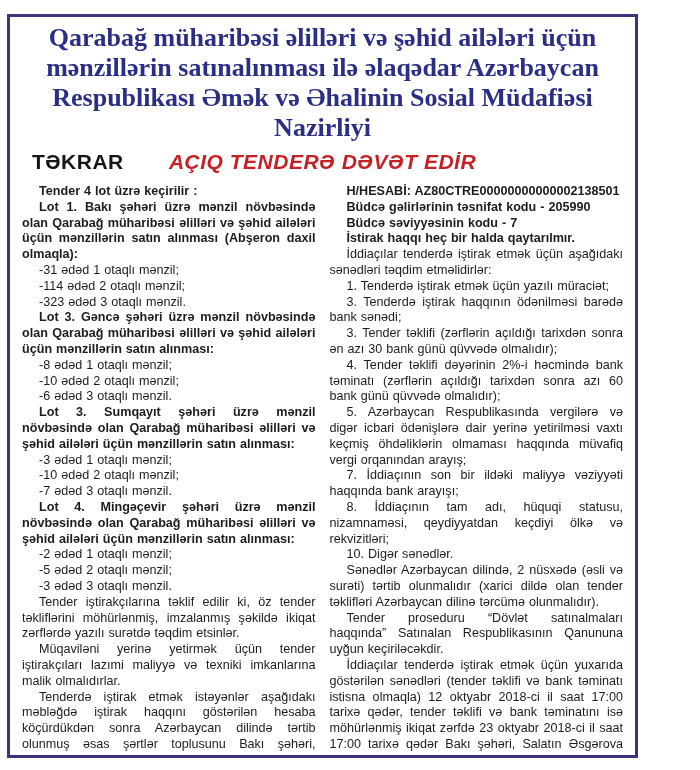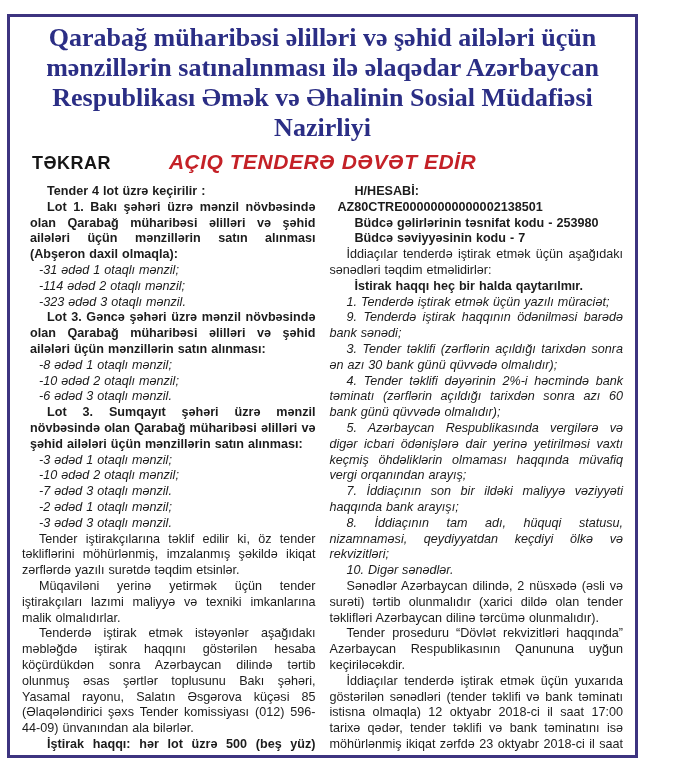--- a/index.html
+++ b/index.html
@@ -38,21 +38,21 @@
   .titlebar {
     position: relative;
     margin: 2px 14px 0 14px;
     text-align: center;
   }
   .tekrar {
     position: absolute;
     left: 8px;
     bottom: 5px;
     font-weight: bold;
-    font-size: 18px;
+    font-size: 21px;
     letter-spacing: 0.5px;
     color: #161616;
   }
   .main-title {
     display: inline-block;
     font-weight: bold;
     font-size: 21px;
     line-height: 34px;
     letter-spacing: 0.5px;
     color: var(--title_red, #c42127);
@@ -69,22 +69,22 @@
     text-align: justify;
   }
   .para {
     margin: 0;
     font-size: 12.6px;
     line-height: 15.8px;
     text-indent: 17px;
     color: var(--text, #1c1c1c);
     word-spacing: 0.5px;
   }
-  .para.bold   { font-weight: bold; margin-left: 8px; }
-  .para.italic { font-style: italic; }
+  .para.bold   { font-weight: bold; }
+  .para.italic { }
 </style>
 </head>
 <body>
 
 <div class="page">
   <div class="frame">
 
     <div class="org-title">Qarabağ müharibəsi əlilləri və şəhid ailələri üçün mənzillərin satınalınması ilə əlaqədar Azərbaycan Respublikası Əmək və Əhalinin Sosial Müdafiəsi Nazirliyi</div>
 
     <div class="titlebar">
@@ -100,45 +100,47 @@
           <p class="para italic">-114 ədəd 2 otaqlı mənzil;</p>
           <p class="para italic">-323 ədəd 3 otaqlı mənzil.</p>
           <p class="para bold">Lot 3. Gəncə şəhəri üzrə mənzil növbəsində olan Qarabağ müharibəsi əlilləri və şəhid ailələri üçün mənzillərin satın alınması:</p>
           <p class="para italic">-8 ədəd 1 otaqlı mənzil;</p>
           <p class="para italic">-10 ədəd 2 otaqlı mənzil;</p>
           <p class="para italic">-6 ədəd 3 otaqlı mənzil.</p>
           <p class="para bold">Lot 3. Sumqayıt şəhəri üzrə mənzil növbəsində olan Qarabağ müharibəsi əlilləri və şəhid ailələri üçün mənzillərin satın alınması:</p>
           <p class="para italic">-3 ədəd 1 otaqlı mənzil;</p>
           <p class="para italic">-10 ədəd 2 otaqlı mənzil;</p>
           <p class="para italic">-7 ədəd 3 otaqlı mənzil.</p>
+          <p class="para bold">Lot 4. Mingəçevir şəhəri üzrə mənzil növbəsində olan Qarabağ müharibəsi əlilləri və şəhid ailələri üçün mənzillərin satın alınması:</p>
           <p class="para italic">-2 ədəd 1 otaqlı mənzil;</p>
+          <p class="para italic">-5 ədəd 2 otaqlı mənzil;</p>
           <p class="para italic">-3 ədəd 3 otaqlı mənzil.</p>
           <p class="para normal">Tender iştirakçılarına təklif edilir ki, öz tender təkliflərini möhürlənmiş, imzalanmış şəkildə ikiqat zərflərdə yazılı surətdə təqdim etsinlər.</p>
           <p class="para normal">Müqaviləni yerinə yetirmək üçün tender iştirakçıları lazımi maliyyə və texniki imkanlarına malik olmalıdırlar.</p>
           <p class="para normal">Tenderdə iştirak etmək istəyənlər aşağıdakı məbləğdə iştirak haqqını göstərilən hesaba köçürdükdən sonra Azərbaycan dilində tərtib olunmuş əsas şərtlər toplusunu Bakı şəhəri, Yasamal rayonu, Salatın Əsgərova küçəsi 85 (Əlaqələndirici şəxs Tender komissiyası (012) 596-44-09) ünvanından ala bilərlər.</p>
           <p class="para bold">İştirak haqqı: hər lot üzrə 500 (beş yüz) manat</p>
           <p class="para bold">Satınalan təşkilat: Əmək və Əhalinin Sosial Müdafiəsi Nazirliyi</p>
         </div>
       <div class="col">
         <div>
             <p class="para bold">H/HESABİ: AZ80CTRE00000000000002138501</p>
-            <p class="para bold">Büdcə gəlirlərinin təsnifat kodu - 253980</p>
+            <p class="para bold">Büdcə gəlirlərinin təsnifat kodu - 205990</p>
             <p class="para bold">Büdcə səviyyəsinin kodu - 7</p>
+            <p class="para bold">İstirak haqqı heç bir halda qaytarılmır.</p>
             <p class="para normal">İddiaçılar tenderdə iştirak etmək üçün aşağıdakı sənədləri təqdim etməlidirlər:</p>
-            <p class="para bold">İstirak haqqı heç bir halda qaytarılmır.</p>
             <p class="para italic">1. Tenderdə iştirak etmək üçün yazılı müraciət;</p>
-            <p class="para italic">9. Tenderdə iştirak haqqının ödənilməsi barədə bank sənədi;</p>
+            <p class="para italic">3. Tenderdə iştirak haqqının ödənilməsi barədə bank sənədi;</p>
             <p class="para italic">3. Tender təklifi (zərflərin açıldığı tarixdən sonra ən azı 30 bank günü qüvvədə olmalıdır);</p>
             <p class="para italic">4. Tender təklifi dəyərinin 2%-i həcmində bank təminatı (zərflərin açıldığı tarixdən sonra azı 60 bank günü qüvvədə olmalıdır);</p>
             <p class="para italic">5. Azərbaycan Respublikasında vergilərə və digər icbari ödənişlərə dair yerinə yetirilməsi vaxtı keçmiş öhdəliklərin olmaması haqqında müvafiq vergi orqanından arayış;</p>
             <p class="para italic">7. İddiaçının son bir ildəki maliyyə vəziyyəti haqqında bank arayışı;</p>
             <p class="para italic">8. İddiaçının tam adı, hüquqi statusu, nizamnaməsi, qeydiyyatdan keçdiyi ölkə və rekvizitləri;</p>
             <p class="para italic">10. Digər sənədlər.</p>
             <p class="para normal">Sənədlər Azərbaycan dilində, 2 nüsxədə (əsli və surəti) tərtib olunmalıdır (xarici dildə olan tender təklifləri Azərbaycan dilinə tərcümə olunmalıdır).</p>
-            <p class="para normal">Tender proseduru “Dövlət rekvizitləri haqqında” Azərbaycan Respublikasının Qanununa uyğun keçiriləcəkdir.</p>
+            <p class="para normal">Tender proseduru “Dövlət satınalmaları haqqında” Satınalan Respublikasının Qanununa uyğun keçiriləcəkdir.</p>
             <p class="para normal">İddiaçılar tenderdə iştirak etmək üçün yuxarıda göstərilən sənədləri (tender təklifi və bank təminatı istisna olmaqla) 12 oktyabr 2018-ci il saat 17:00 tarixə qədər, tender təklifi və bank təminatını isə möhürlənmiş ikiqat zərfdə 23 oktyabr 2018-ci il saat 17:00 tarixə qədər Bakı şəhəri, Salatın Əsgərova küçəsi 85 ünvanına təqdim etməlidirlər.</p>
           </div>
 
       </div>
     </div>
 
   </div>
 </div>
 
 </body></html>

